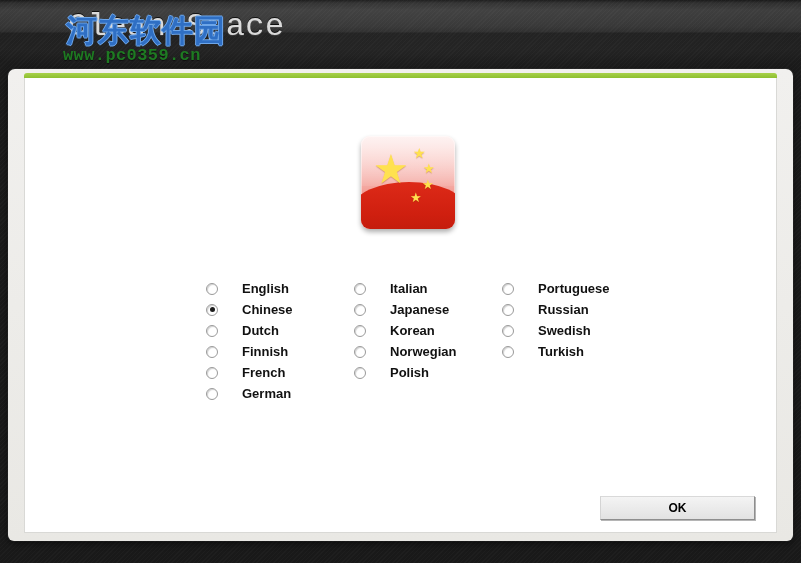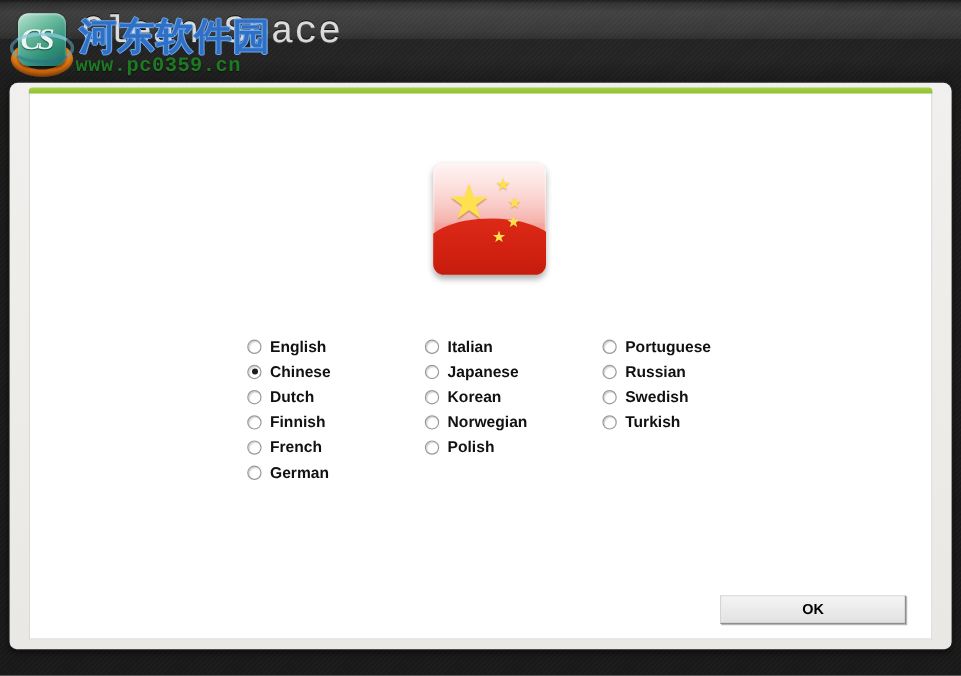--- a/index.html
+++ b/index.html
@@ -293,20 +293,21 @@
     width: 5px;
     height: 5px;
     border-radius: 50%;
     background: #1c1c1c;
   }
   .lang-label {
     font-size: 13px;
     font-weight: bold;
     color: #111111;
     line-height: 14px;
+    margin-left: 17px;
   }
 
   
   .ok-button {
     position: absolute;
     left: 600px;
     top: 496px;
     width: 155px;
     height: 24px;
     background: linear-gradient(to bottom, #f4f4f4 0%, #ebebeb 50%, #e2e2e2 100%);
@@ -326,27 +327,20 @@
     font-family: "Liberation Sans", sans-serif;
   }
 </style>
 </head>
 <body>
 
 <div class="app-window">
 
   <div class="titlebar">
 
-    <div class="brand-logo">
-      <div class="ring"></div>
-      <div class="ring-hole"></div>
-      <div class="tile"></div>
-      <div class="cs">CS</div>
-      <div class="swoosh"></div>
-    </div>
 
     <div class="app-title">Clean Space</div>
 
     <div class="wm-cjk">河东软件园</div>
 
     <div class="wm-url">www.pc0359.cn</div>
   </div>
 
   <div class="panel-frame"></div>
   <div class="panel-accent"></div>

